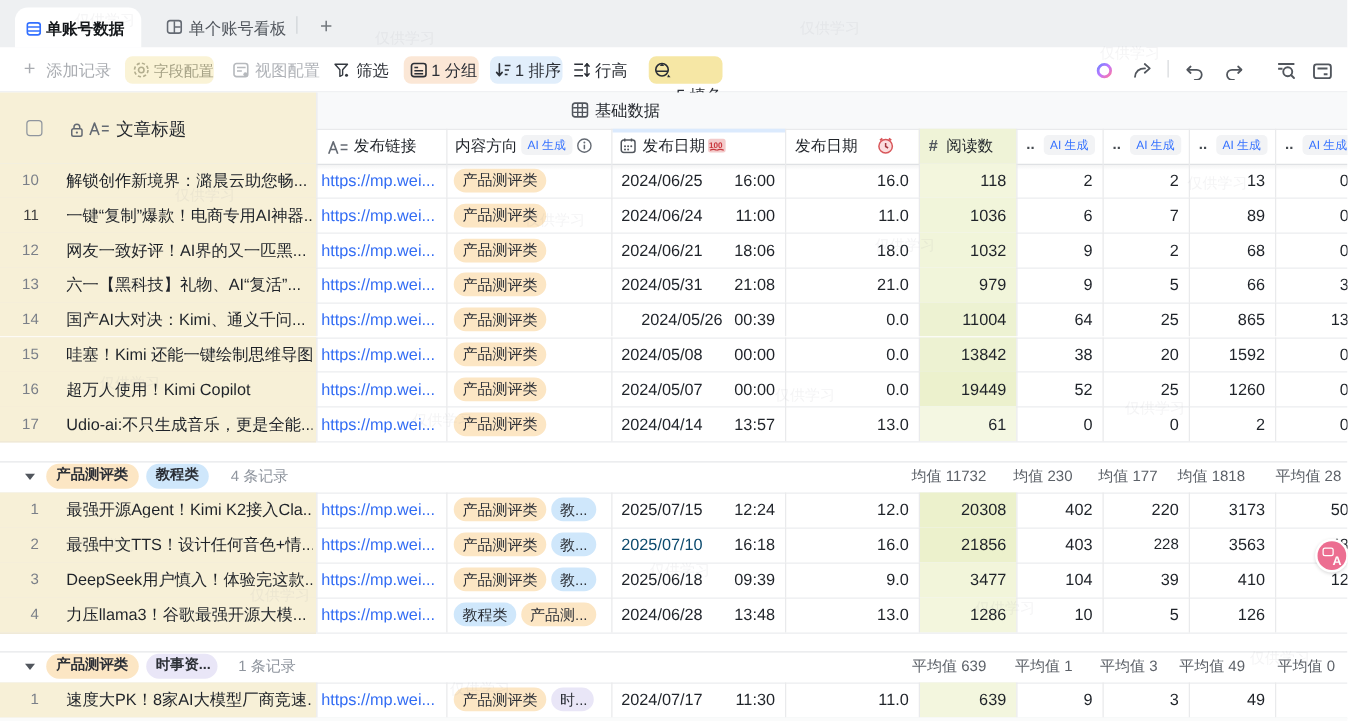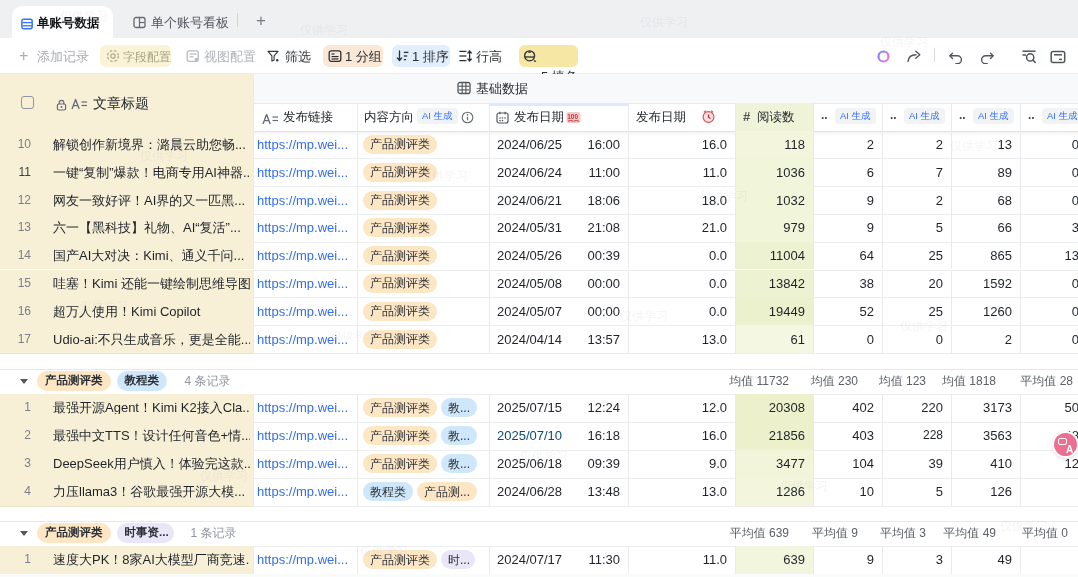--- a/index.html
+++ b/index.html
@@ -308,21 +308,21 @@
 <div style="position:absolute;left:951px;top:213.9px;width:1px;height:27.80000000000001px;background:#e9eaec"></div>
 <div style="position:absolute;left:1020px;top:213.9px;width:1px;height:27.80000000000001px;background:#e9eaec"></div>
 <div style="position:absolute;left:0px;top:241.7px;width:253px;height:27.8px;background:#f7f0d7"></div>
 <div style="position:absolute;left:736px;top:241.7px;width:77px;height:27.8px;background:#edf2d2"></div>
 <div style="position:absolute;right:1047px;top:249.1px;font-size:12px;color:#7a7f88;font-weight:400;white-space:nowrap;line-height:1;text-align:right">14</div>
 <div style="position:absolute;left:53px;top:249.1px;width:197px;overflow:hidden;font-size:13px;color:#1f2329;white-space:nowrap;line-height:1">国产AI大对决：Kimi、通义千问...</div>
 <div style="position:absolute;left:257px;top:249.1px;width:97px;overflow:hidden;font-size:13px;color:#336df4;white-space:nowrap;line-height:1">https://mp.wei...</div>
 <div style="position:absolute;left:363px;top:246.1px;height:19px;background:#fce6c4;border-radius:9.5px;padding:0 7px;display:flex;align-items:center;">
       <span style="font-size:12px;color:#2b2f36;white-space:nowrap;line-height:1">产品测评类</span>
     </div>
-<div style="position:absolute;left:497px;top:249.1px;font-size:13px;color:#1f2329;font-weight:400;white-space:nowrap;line-height:1;">2024/05/26</div>
+<div style="position:absolute;left:513px;top:249.1px;font-size:13px;color:#1f2329;font-weight:400;white-space:nowrap;line-height:1;">2024/05/26</div>
 <div style="position:absolute;right:458px;top:249.1px;font-size:13px;color:#1f2329;font-weight:400;white-space:nowrap;line-height:1;text-align:right">00:39</div>
 <div style="position:absolute;right:351px;top:249.1px;font-size:13px;color:#1f2329;font-weight:400;white-space:nowrap;line-height:1;text-align:right">0.0</div>
 <div style="position:absolute;right:273px;top:249.1px;font-size:13px;color:#1f2329;font-weight:400;white-space:nowrap;line-height:1;text-align:right">11004</div>
 <div style="position:absolute;right:204px;top:249.1px;font-size:13px;color:#1f2329;font-weight:400;white-space:nowrap;line-height:1;text-align:right">64</div>
 <div style="position:absolute;right:135px;top:249.1px;font-size:13px;color:#1f2329;font-weight:400;white-space:nowrap;line-height:1;text-align:right">25</div>
 <div style="position:absolute;right:66px;top:249.1px;font-size:13px;color:#1f2329;font-weight:400;white-space:nowrap;line-height:1;text-align:right">865</div>
 <div style="position:absolute;right:-1px;top:249.1px;font-size:13px;color:#1f2329;font-weight:400;white-space:nowrap;line-height:1;text-align:right">13</div>
 <div style="position:absolute;left:0px;top:269.5px;width:253px;height:1px;background:#ebe4cb"></div>
 <div style="position:absolute;left:253px;top:269.5px;width:825px;height:1px;background:#ebedef"></div>
 <div style="position:absolute;left:253px;top:241.7px;width:1px;height:27.80000000000001px;background:#e9eaec"></div>
@@ -420,21 +420,21 @@
 <div style="position:absolute;left:37px;top:371.2px;height:20px;background:#fce6c4;border-radius:10.0px;padding:0 8px;display:flex;align-items:center;">
       <span style="font-size:11.5px;font-weight:700;color:#2b2f36;white-space:nowrap;line-height:1">产品测评类</span>
     </div>
 <div style="position:absolute;left:116.5px;top:371.2px;height:20px;background:#cfe7fb;border-radius:10.0px;padding:0 8px;display:flex;align-items:center;">
       <span style="font-size:11.5px;font-weight:700;color:#2b2f36;white-space:nowrap;line-height:1">教程类</span>
     </div>
 <div style="position:absolute;left:184.6px;top:375.2px;font-size:12px;color:#8f959e;font-weight:400;white-space:nowrap;line-height:1;">4 条记录</div>
 <div style="position:absolute;left:0px;top:393.7px;width:1078px;height:1px;background:#ebedef"></div>
 <div style="position:absolute;right:289px;top:375.2px;font-size:12px;color:#5c6168;font-weight:400;white-space:nowrap;line-height:1;text-align:right">均值 11732</div>
 <div style="position:absolute;right:220px;top:375.2px;font-size:12px;color:#5c6168;font-weight:400;white-space:nowrap;line-height:1;text-align:right">均值 230</div>
-<div style="position:absolute;right:152px;top:375.2px;font-size:12px;color:#5c6168;font-weight:400;white-space:nowrap;line-height:1;text-align:right">均值 123</div>
+<div style="position:absolute;right:152px;top:375.2px;font-size:12px;color:#5c6168;font-weight:400;white-space:nowrap;line-height:1;text-align:right">均值 177</div>
 <div style="position:absolute;right:82px;top:375.2px;font-size:12px;color:#5c6168;font-weight:400;white-space:nowrap;line-height:1;text-align:right">均值 1818</div>
 <div style="position:absolute;right:5px;top:375.2px;font-size:12px;color:#5c6168;font-weight:400;white-space:nowrap;line-height:1;text-align:right">平均值 28</div>
 <div style="position:absolute;left:0px;top:393.7px;width:253px;height:28.0px;background:#f7f0d7"></div>
 <div style="position:absolute;left:736px;top:393.7px;width:77px;height:28.0px;background:#ecf1cc"></div>
 <div style="position:absolute;right:1047px;top:401.2px;font-size:12px;color:#7a7f88;font-weight:400;white-space:nowrap;line-height:1;text-align:right">1</div>
 <div style="position:absolute;left:53px;top:401.2px;width:197px;overflow:hidden;font-size:13px;color:#1f2329;white-space:nowrap;line-height:1">最强开源Agent！Kimi K2接入Cla...</div>
 <div style="position:absolute;left:257px;top:401.2px;width:97px;overflow:hidden;font-size:13px;color:#336df4;white-space:nowrap;line-height:1">https://mp.wei...</div>
 <div style="position:absolute;left:363px;top:398.2px;height:19px;background:#fce6c4;border-radius:9.5px;padding:0 7px;display:flex;align-items:center;">
       <span style="font-size:12px;color:#2b2f36;white-space:nowrap;line-height:1">产品测评类</span>
     </div>
@@ -553,21 +553,21 @@
 <div style="position:absolute;left:20px;top:530.5px;width:0;height:0;border-left:4.5px solid transparent;border-right:4.5px solid transparent;border-top:5.5px solid #51565d"></div>
 <div style="position:absolute;left:37px;top:523.0px;height:20px;background:#fce6c4;border-radius:10.0px;padding:0 8px;display:flex;align-items:center;">
       <span style="font-size:11.5px;font-weight:700;color:#2b2f36;white-space:nowrap;line-height:1">产品测评类</span>
     </div>
 <div style="position:absolute;left:116.5px;top:523.0px;height:20px;background:#e9e6f7;border-radius:10.0px;padding:0 8px;display:flex;align-items:center;max-width:57px;overflow:hidden;">
       <span style="font-size:11.5px;font-weight:700;color:#2b2f36;white-space:nowrap;line-height:1">时事资...</span>
     </div>
 <div style="position:absolute;left:190.5px;top:527.0px;font-size:12px;color:#8f959e;font-weight:400;white-space:nowrap;line-height:1;">1 条记录</div>
 <div style="position:absolute;left:0px;top:545.5px;width:1078px;height:1px;background:#ebedef"></div>
 <div style="position:absolute;right:289px;top:527.0px;font-size:12px;color:#5c6168;font-weight:400;white-space:nowrap;line-height:1;text-align:right">平均值 639</div>
-<div style="position:absolute;right:220px;top:527.0px;font-size:12px;color:#5c6168;font-weight:400;white-space:nowrap;line-height:1;text-align:right">平均值 9</div>
+<div style="position:absolute;right:220px;top:527.0px;font-size:12px;color:#5c6168;font-weight:400;white-space:nowrap;line-height:1;text-align:right">平均值 1</div>
 <div style="position:absolute;right:152px;top:527.0px;font-size:12px;color:#5c6168;font-weight:400;white-space:nowrap;line-height:1;text-align:right">平均值 3</div>
 <div style="position:absolute;right:82px;top:527.0px;font-size:12px;color:#5c6168;font-weight:400;white-space:nowrap;line-height:1;text-align:right">平均值 49</div>
 <div style="position:absolute;right:10px;top:527.0px;font-size:12px;color:#5c6168;font-weight:400;white-space:nowrap;line-height:1;text-align:right">平均值 0</div>
 <div style="position:absolute;left:0px;top:545.5px;width:253px;height:28.0px;background:#f7f0d7"></div>
 <div style="position:absolute;left:736px;top:545.5px;width:77px;height:28.0px;background:#f3f6de"></div>
 <div style="position:absolute;right:1047px;top:553.0px;font-size:12px;color:#7a7f88;font-weight:400;white-space:nowrap;line-height:1;text-align:right">1</div>
 <div style="position:absolute;left:53px;top:553.0px;width:197px;overflow:hidden;font-size:13px;color:#1f2329;white-space:nowrap;line-height:1">速度大PK！8家AI大模型厂商竞速...</div>
 <div style="position:absolute;left:257px;top:553.0px;width:97px;overflow:hidden;font-size:13px;color:#336df4;white-space:nowrap;line-height:1">https://mp.wei...</div>
 <div style="position:absolute;left:363px;top:550.0px;height:19px;background:#fce6c4;border-radius:9.5px;padding:0 7px;display:flex;align-items:center;">
       <span style="font-size:12px;color:#2b2f36;white-space:nowrap;line-height:1">产品测评类</span>

